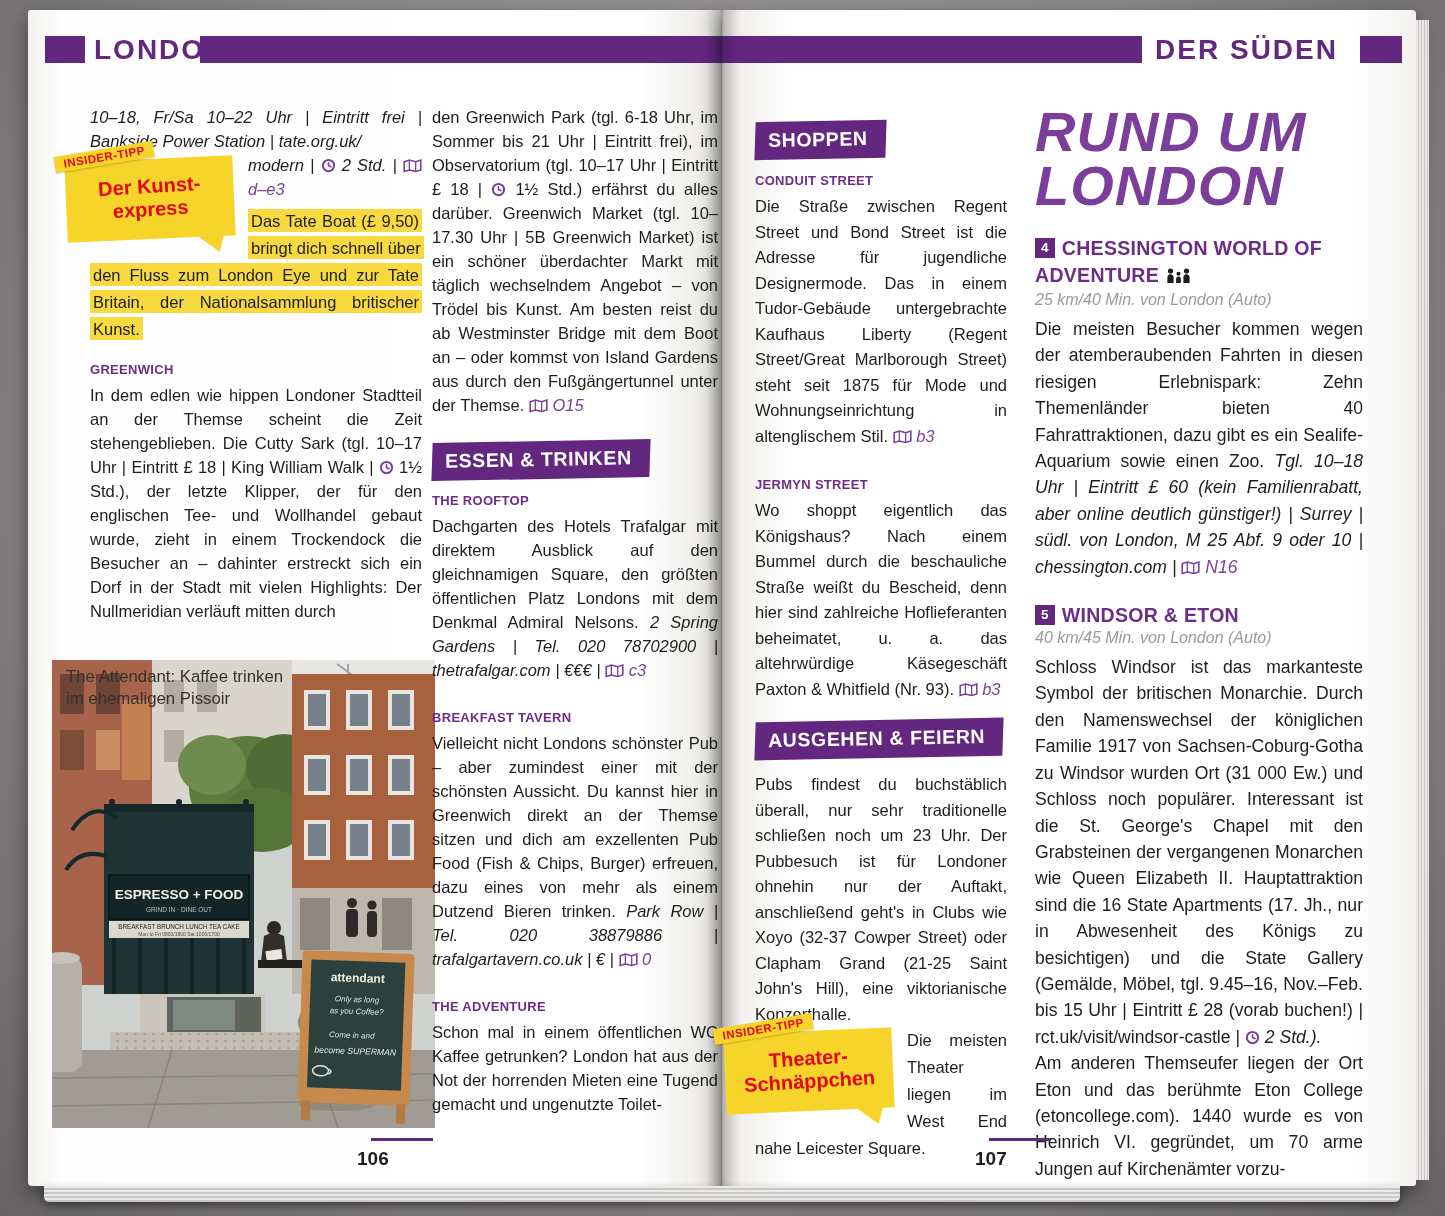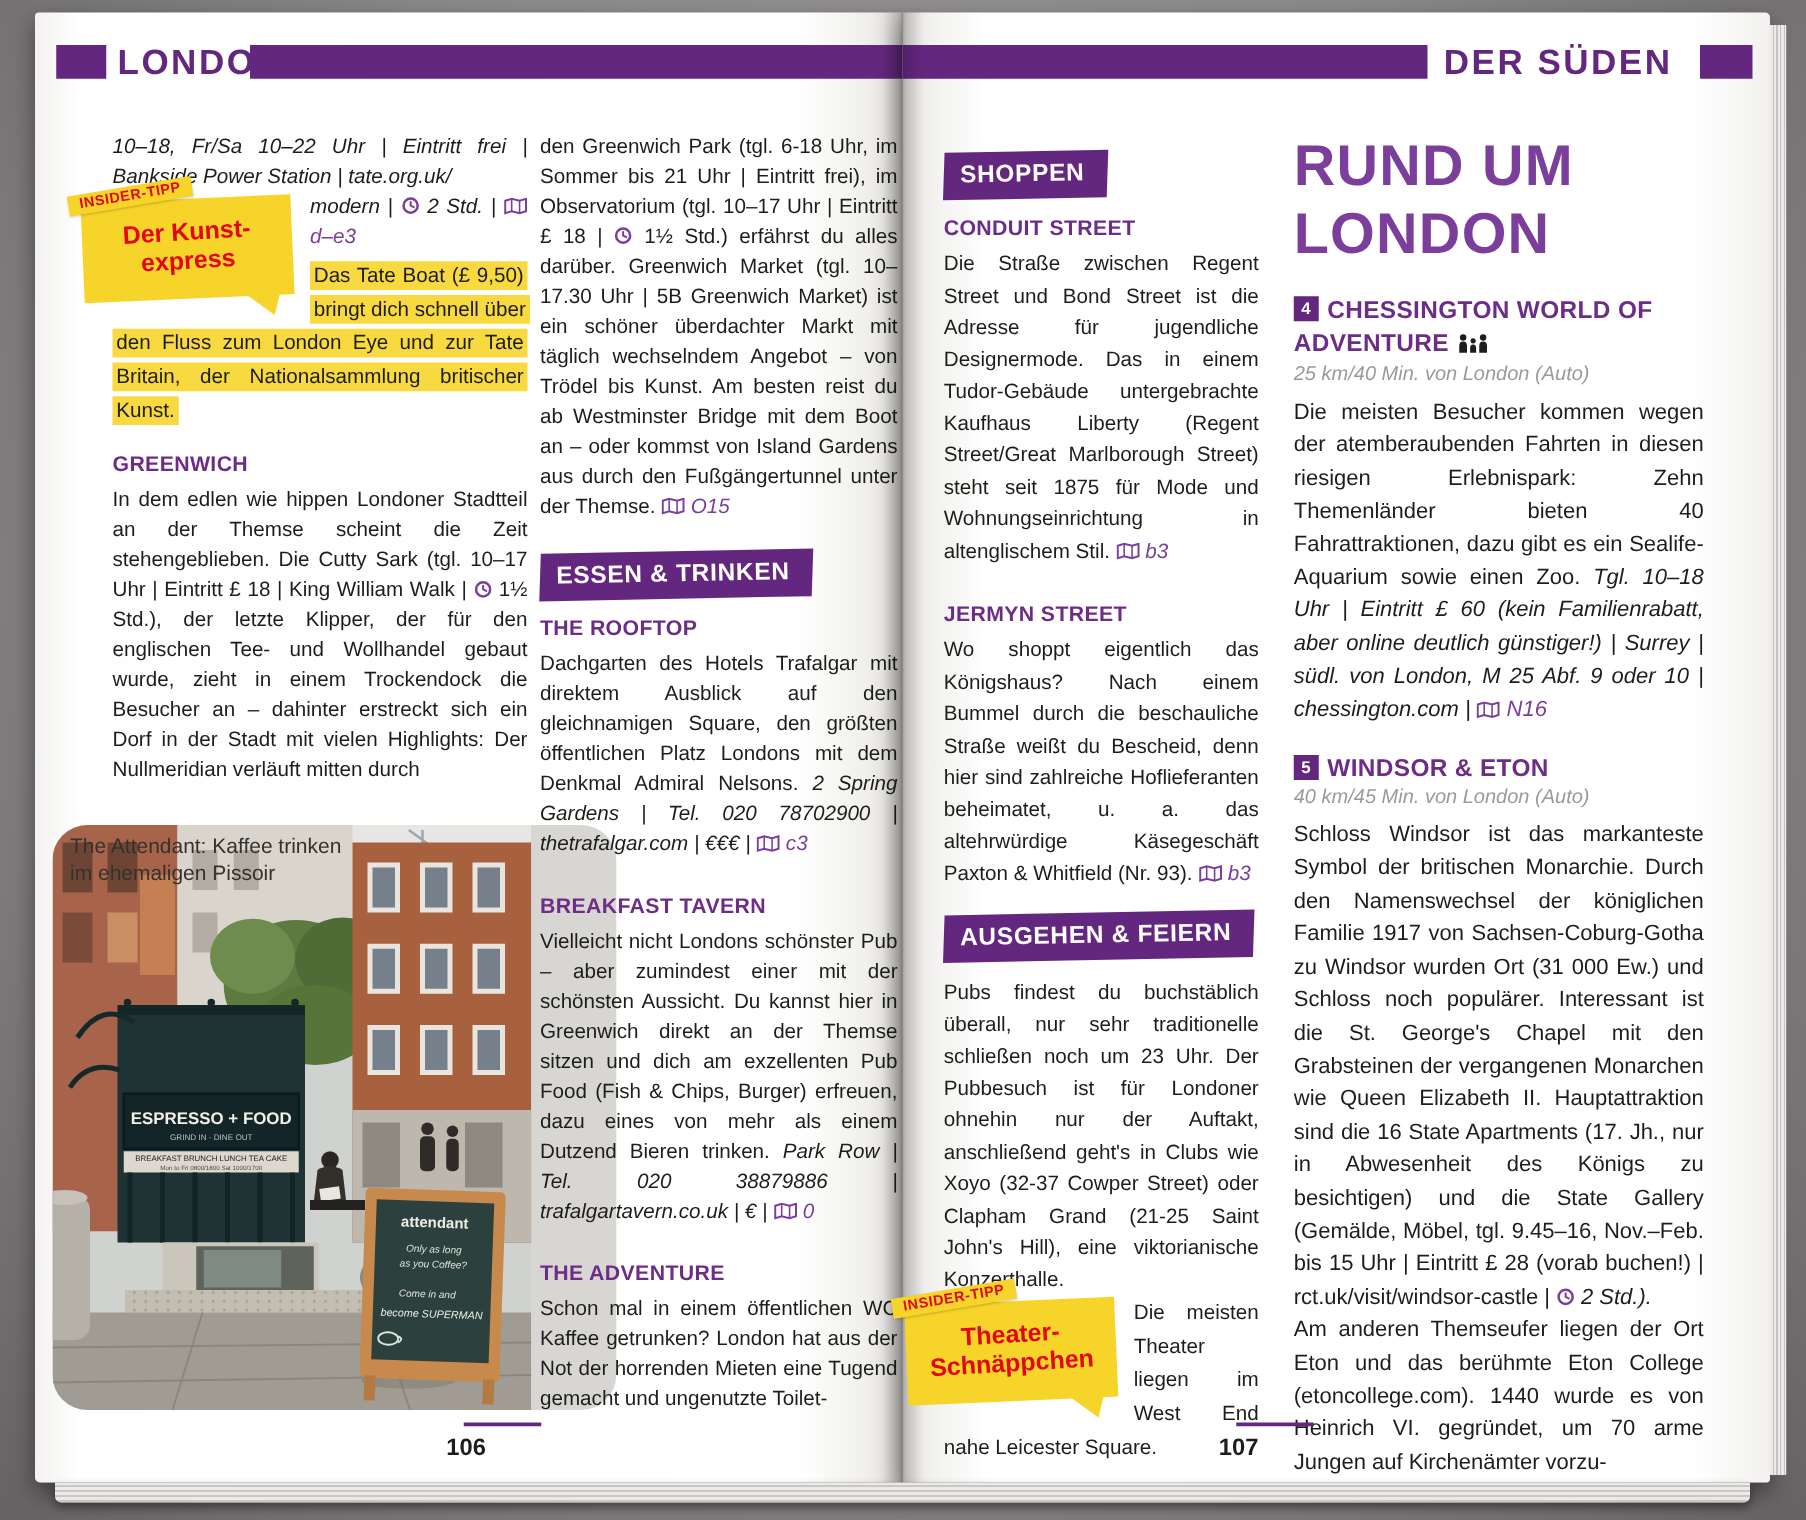--- a/index.html
+++ b/index.html
@@ -21,43 +21,43 @@
     background:repeating-linear-gradient(to right,#eceae8 0 2px,#c6c4c2 2px 3px);}
   .hdr-square{position:absolute;background:#63277f;width:40px;height:27px;}
   .hdr-bar{position:absolute;background:#63277f;height:27px;}
   .hdr-title{position:absolute;color:#63277f;font-weight:bold;font-size:28px;letter-spacing:2px;}
   .col{position:absolute;color:#1d1d1b;}
   .txt{margin:0;text-align:justify;font-size:16.5px;line-height:24px;}
   .col3 .txt{line-height:25.5px;}
   .col4 .txt{font-size:17.6px;line-height:26.4px;}
   .it{font-style:italic;}
   .purple{color:#7b3f9b;}
-  .h3{color:#6d2d87;font-weight:bold;font-size:17px;margin:0;letter-spacing:.3px;}
+  .h3{color:#6d2d87;font-weight:bold;font-size:13px;margin:0;letter-spacing:.3px;}
   .banner-wrap{margin:0;}
   .banner{display:inline-block;background:#63277f;color:#ffffff;font-weight:bold;font-size:19.5px;
     letter-spacing:.6px;padding:7px 18px 8px 13px;transform:rotate(-1.1deg) skewX(-3deg);}
   .banner span{display:inline-block;transform:skewX(3deg);}
   .badge{display:inline-block;background:#63277f;color:#fff;font-weight:bold;font-size:13.5px;
     line-height:1;padding:3px 6px;vertical-align:3px;margin-right:7px;}
   .sub{color:#9b9a98;font-style:italic;font-size:16px;margin:2px 0 7px;}
   .hl{background:#f8d940;padding:2.5px 3px;box-decoration-break:clone;-webkit-box-decoration-break:clone;}
-  .big-title{color:#7b3f9b;font-weight:bold;font-size:46px;line-height:54px;letter-spacing:1px;}
+  .big-title{color:#7b3f9b;font-weight:bold;font-size:56px;line-height:54px;letter-spacing:1px;font-style:italic;}
   .tip-bubble{position:relative;float:left;width:152px;background:#f6d42a;z-index:2;
     padding:16px 8px 18px;transform:rotate(-2.5deg);}
   .tip-bubble::after{content:"";position:absolute;right:14px;bottom:-16px;width:0;height:0;
     border-left:28px solid transparent;border-top:18px solid #f6d42a;transform:skewX(-16deg);}
   .tip-ribbon{position:absolute;top:-12px;left:-10px;background:#f6d42a;color:#e30613;font-weight:bold;
     font-size:11.5px;letter-spacing:.5px;padding:2px 9px;transform:rotate(-7deg);box-shadow:0 1px 2px rgba(0,0,0,.2);}
   .tip-title{color:#e30613;font-weight:bold;font-size:20px;text-align:center;line-height:23px;transform:rotate(-1deg);}
   .bub1{margin:6px 14px 6px -24px;}
   .bub2{margin:4px 14px 6px -30px;}
   .clear{clear:both;}
   .pagenum{position:absolute;width:90px;text-align:left;font-weight:bold;font-size:19px;color:#1d1d1b;}
   .pagenum::before{content:"";display:block;width:62px;height:3px;background:#63277f;margin:0 auto 7px;}
-  .photo{position:absolute;left:14px;top:650px;width:451px;height:468px;overflow:hidden;background:#d8d6d2;border-radius:28px;}
+  .photo{position:absolute;left:24px;top:650px;width:383px;height:468px;overflow:hidden;background:#d8d6d2;}
   .photo-caption{position:absolute;left:14px;top:6px;font-size:16.8px;line-height:22px;color:#34322e;z-index:3;}
   .ic{width:15px;height:15px;display:inline-block;vertical-align:-2px;color:#7b3f9b;}
   .ic-map{width:19px;height:14px;}
   .ic-family{width:27px;height:16px;color:#1d1d1b;vertical-align:-2px;}
   .mt14{margin-top:14px;} .mt18{margin-top:28px;} .mt6{margin-top:6px;}
   svg text{font-family:"Liberation Sans",sans-serif;}
 </style>
 </head>
 <body>
 

